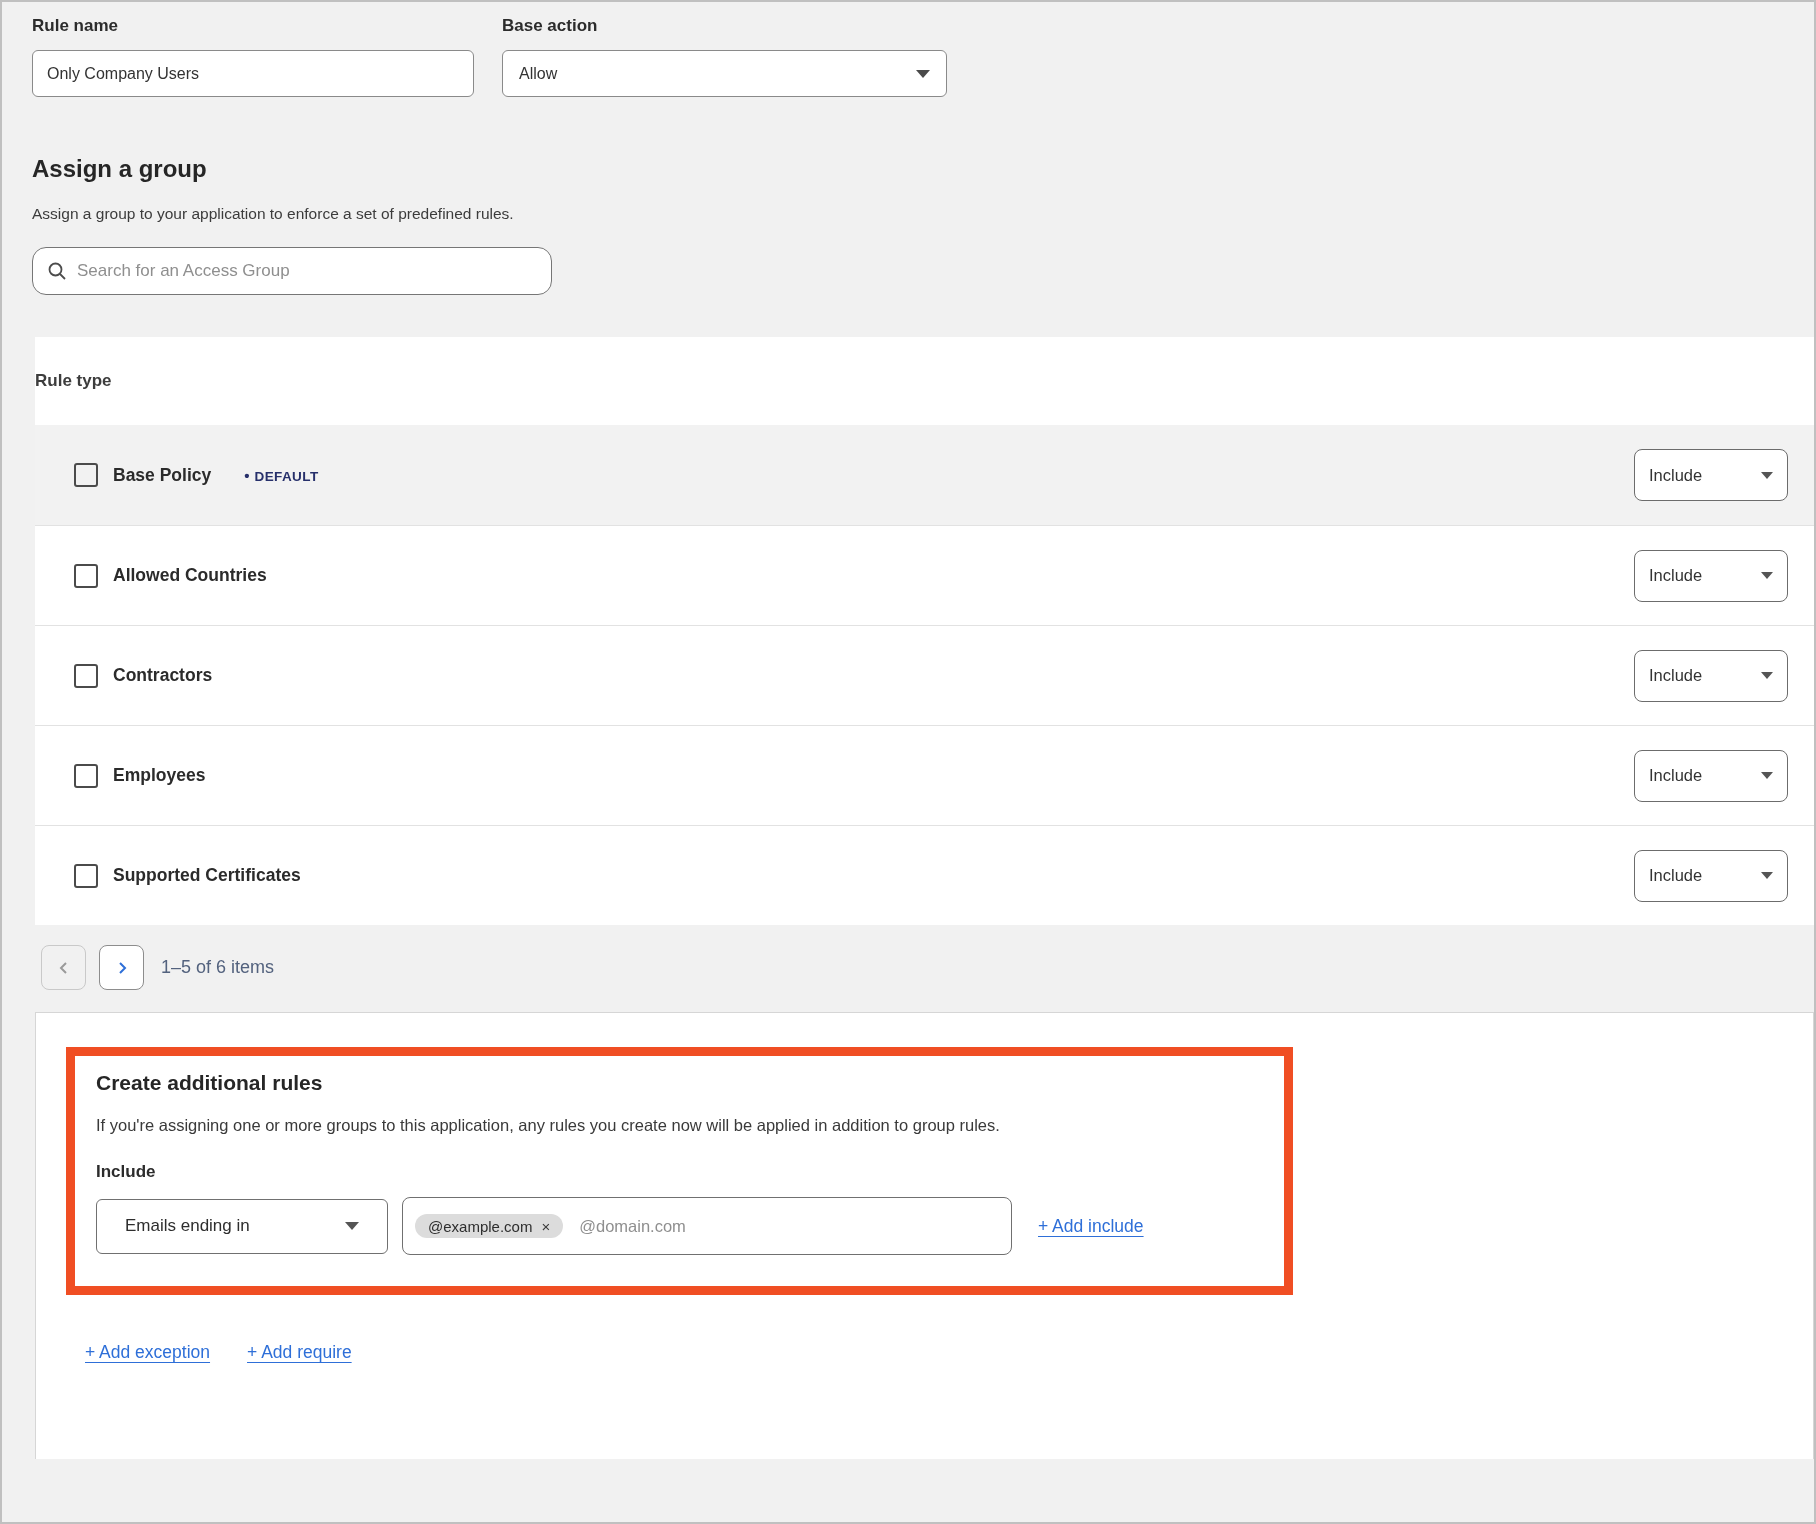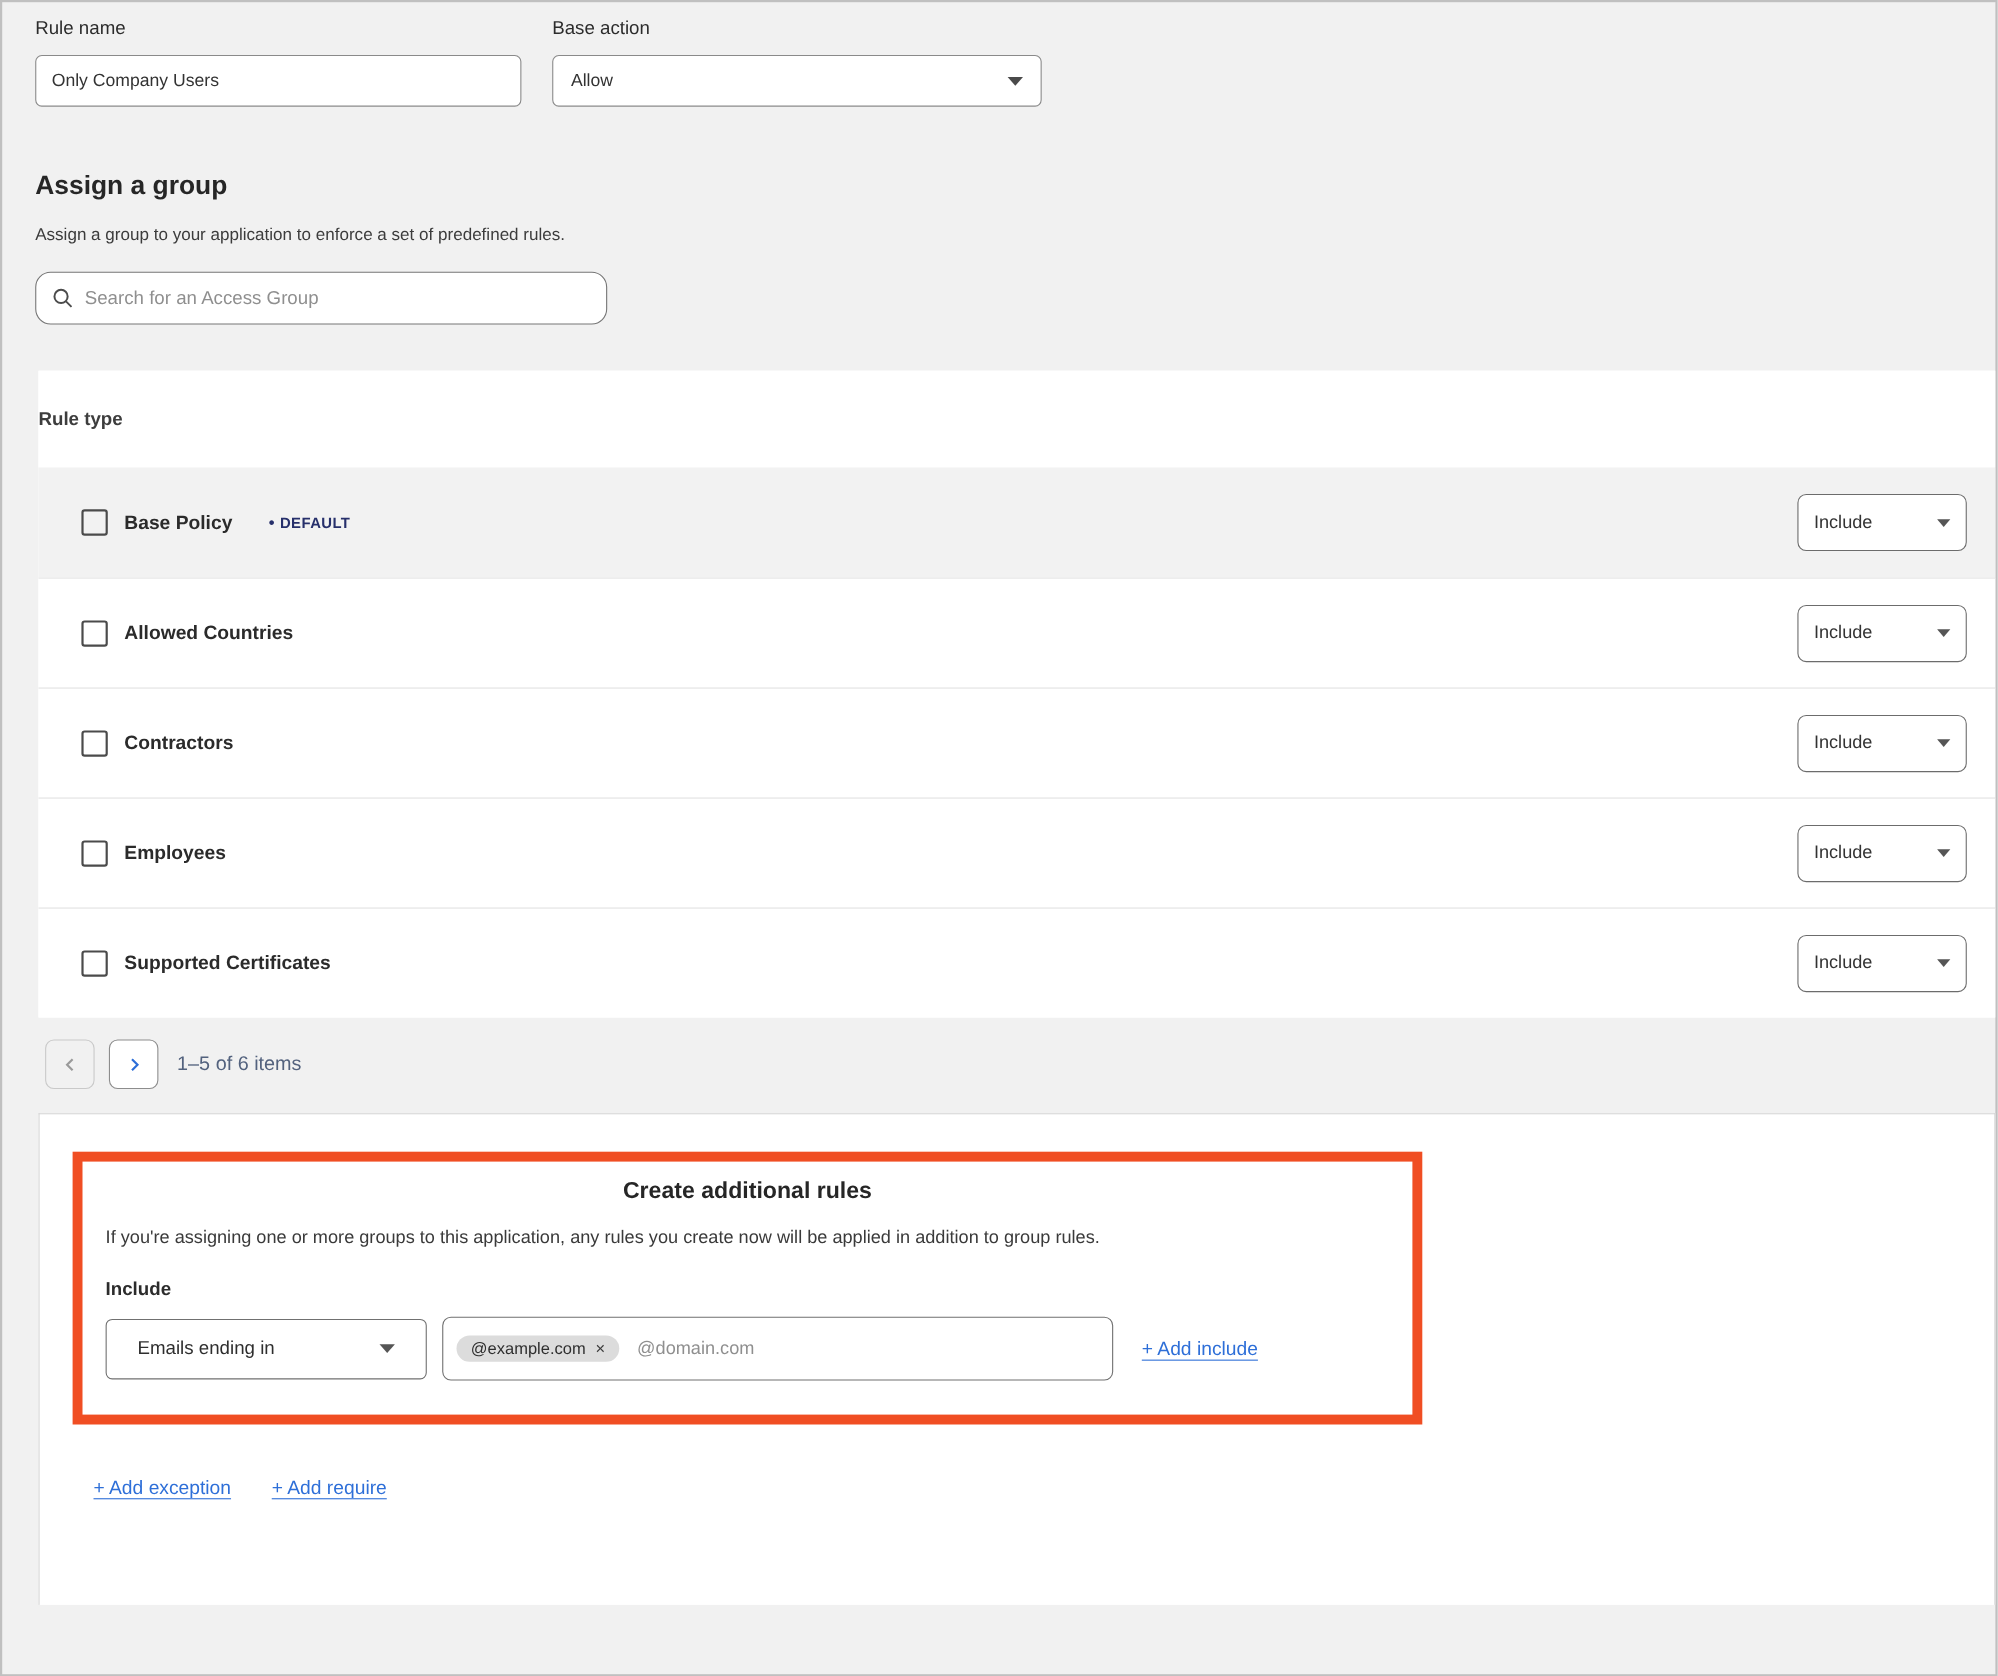--- a/index.html
+++ b/index.html
@@ -7,21 +7,21 @@
   body {
     background: #f1f1f1;
     border: 2px solid #c0c0c0;
     font-family: "Liberation Sans", sans-serif;
     color: #2b2b2b;
     overflow: hidden;
   }
 
   
   .top-form { display: flex; gap: 28px; padding: 14px 0 0 30px; }
-  .field-label { font-size: 17px; font-weight: 400; color: #2c2c2c; margin-bottom: 14px; }
+  .field-label { font-size: 17px; font-weight: 700; color: #2c2c2c; margin-bottom: 14px; }
   .text-input {
     width: 442px; height: 47px; background: #fff;
     border: 1.5px solid #8a8a8a; border-radius: 6px;
     font-size: 16px; color: #333; padding: 0 14px;
     font-family: "Liberation Sans", sans-serif;
   }
   .select-box {
     width: 445px; height: 47px; background: #fff;
     border: 1.5px solid #8a8a8a; border-radius: 6px;
     display: flex; align-items: center; justify-content: space-between;
@@ -88,21 +88,21 @@
   
   .card {
     margin: 22px 2px 0 33px; width: 1779px; height: 447px;
     background: #fff; border: 1px solid #d6d6d6; border-bottom: none;
   }
   .highlight-box {
     margin: 34px 0 0 30px; width: 1227px;
     border: 9px solid #f04e23; background: #fff;
     padding: 15px 21px 31px 21px;
   }
-  .hl-heading { font-size: 21px; font-weight: 700; color: #262626; text-align: center; }
+  .hl-heading { font-size: 21px; font-weight: 700; color: #262626; }
   .hl-desc { font-size: 16.5px; color: #3a3a3a; margin-top: 21px; }
   .hl-include-label { font-size: 17px; font-weight: 700; color: #2c2c2c; margin-top: 27px; }
   .hl-controls { display: flex; align-items: center; margin-top: 15px; }
   .condition-select {
     width: 292px; height: 55px; background: #fff;
     border: 1.5px solid #707070; border-radius: 6px;
     display: flex; align-items: center; justify-content: space-between;
     padding: 0 28px; font-size: 17px; color: #2e2e2e; cursor: pointer;
   }
   .condition-select .caret { border-left-width: 7px; border-right-width: 7px; border-top-width: 8px; border-top-color: #555; }

